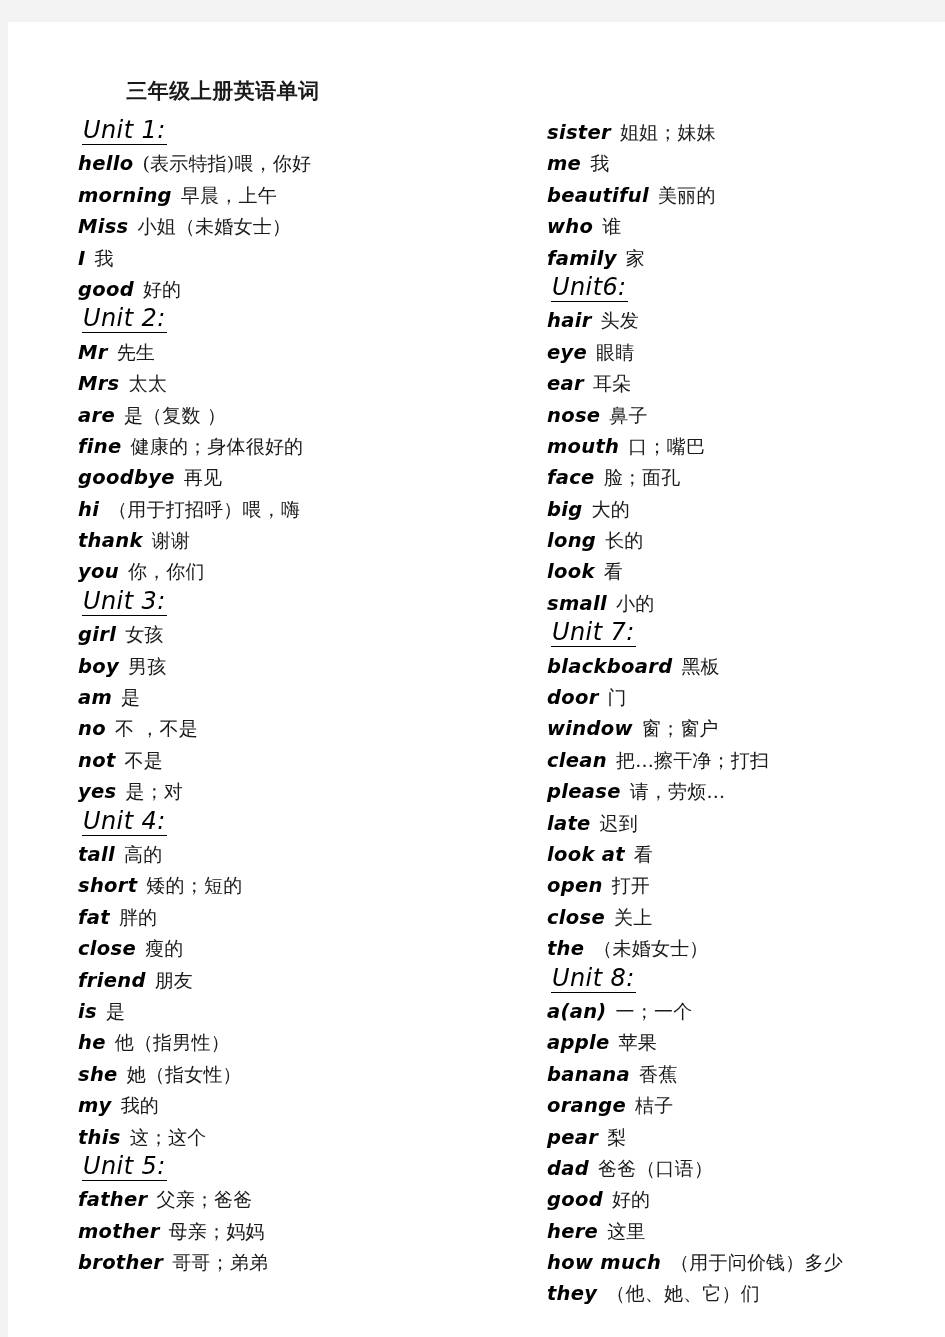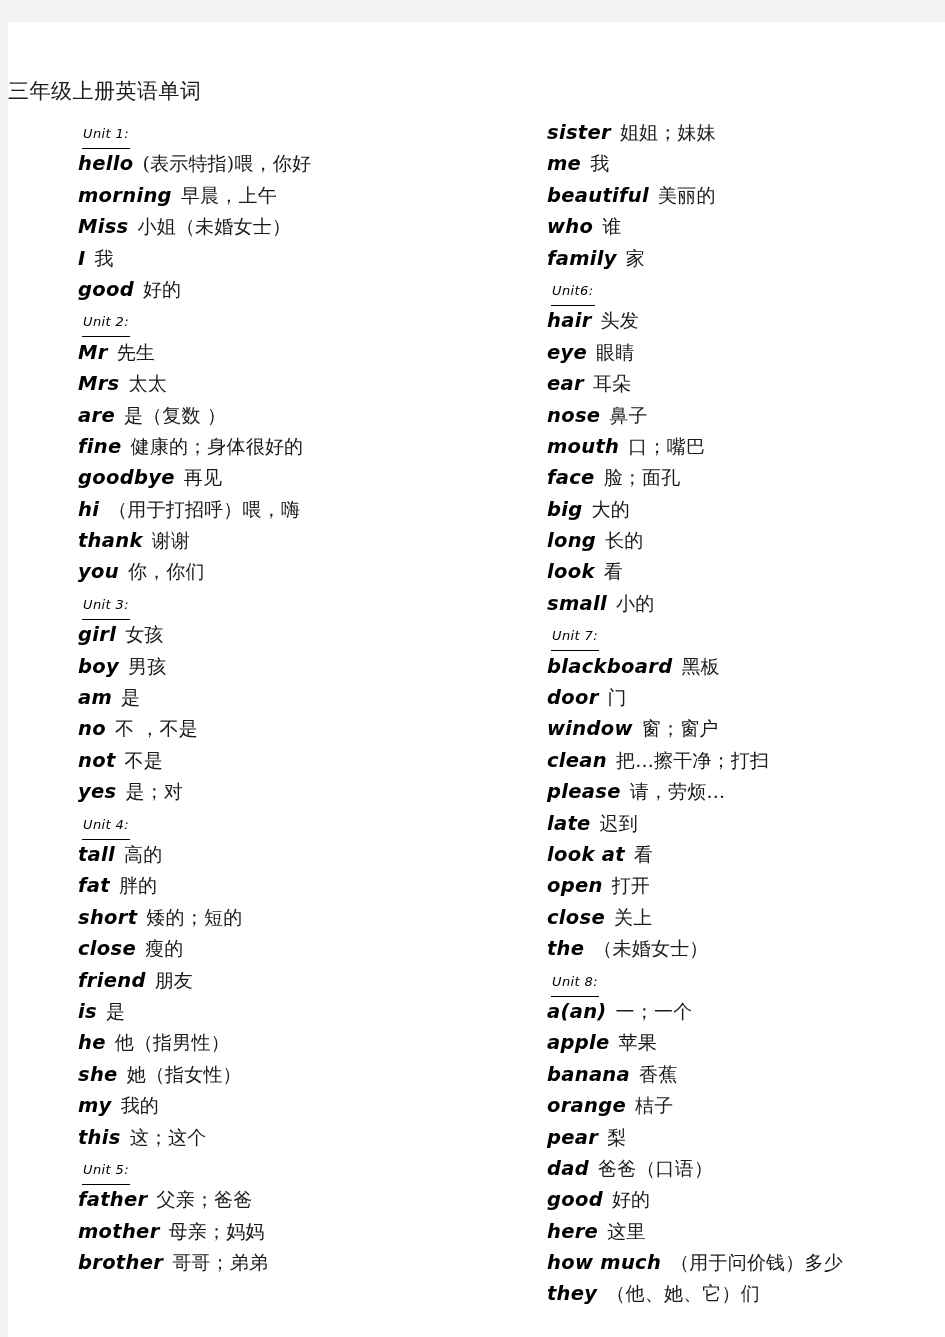--- a/index.html
+++ b/index.html
@@ -20,27 +20,28 @@
     width: 937px;
     height: 1315px;
     background: #ffffff;
     box-sizing: border-box;
   }
   .doc-title {
     position: absolute;
     left: 0;
     top: 56px;
     width: 430px;
-    text-align: left;
+    text-align: center;
     font-family: "DejaVu Serif", "Liberation Serif", serif;
     font-size: 21px;
     line-height: 26px;
     color: #1a1a1a;
     letter-spacing: 0.5px;
     white-space: nowrap;
+    font-weight: bold;
   }
   .col {
     position: absolute;
     top: 95px;
   }
   .col-left  { left: 70px;  width: 440px; }
   .col-right { left: 539px; width: 400px; }
 
   .line {
     height: 31.4px;
@@ -73,21 +74,21 @@
   .unit-head {
     height: 31.4px;
     line-height: 31.4px;
     white-space: nowrap;
     padding-left: 4px;
   }
   .unit-head .unit-label {
     font-family: "DejaVu Sans", "Liberation Sans", sans-serif;
     font-weight: normal;
     font-style: italic;
-    font-size: 13px;
+    font-size: 24px;
     color: #000000;
     border-bottom: 1.6px solid #000000;
     padding: 0 1px 2px 1px;
     display: inline-block;
     line-height: 24px;
     letter-spacing: 0.4px;
   }
 </style>
 </head>
 <body>
@@ -114,22 +115,22 @@
       <div class="line"><span class="en">you</span><span class="gap"></span><span class="zh">你，你们</span></div>
       <div class="unit-head"><span class="unit-label">Unit 3:</span></div>
       <div class="line"><span class="en">girl</span><span class="gap"></span><span class="zh">女孩</span></div>
       <div class="line"><span class="en">boy</span><span class="gap"></span><span class="zh">男孩</span></div>
       <div class="line"><span class="en">am</span><span class="gap"></span><span class="zh">是</span></div>
       <div class="line"><span class="en">no</span><span class="gap"></span><span class="zh">不 ，不是</span></div>
       <div class="line"><span class="en">not</span><span class="gap"></span><span class="zh">不是</span></div>
       <div class="line"><span class="en">yes</span><span class="gap"></span><span class="zh">是；对</span></div>
       <div class="unit-head"><span class="unit-label">Unit 4:</span></div>
       <div class="line"><span class="en">tall</span><span class="gap"></span><span class="zh">高的</span></div>
+      <div class="line"><span class="en">short</span><span class="gap"></span><span class="zh">矮的；短的</span></div>
       <div class="line"><span class="en">fat</span><span class="gap"></span><span class="zh">胖的</span></div>
-      <div class="line"><span class="en">short</span><span class="gap"></span><span class="zh">矮的；短的</span></div>
       <div class="line"><span class="en">close</span><span class="gap"></span><span class="zh">瘦的</span></div>
       <div class="line"><span class="en">friend</span><span class="gap"></span><span class="zh">朋友</span></div>
       <div class="line"><span class="en">is</span><span class="gap"></span><span class="zh">是</span></div>
       <div class="line"><span class="en">he</span><span class="gap"></span><span class="zh">他（指男性）</span></div>
       <div class="line"><span class="en">she</span><span class="gap"></span><span class="zh">她（指女性）</span></div>
       <div class="line"><span class="en">my</span><span class="gap"></span><span class="zh">我的</span></div>
       <div class="line"><span class="en">this</span><span class="gap"></span><span class="zh">这；这个</span></div>
       <div class="unit-head"><span class="unit-label">Unit 5:</span></div>
       <div class="line"><span class="en">father</span><span class="gap"></span><span class="zh">父亲；爸爸</span></div>
       <div class="line"><span class="en">mother</span><span class="gap"></span><span class="zh">母亲；妈妈</span></div>

